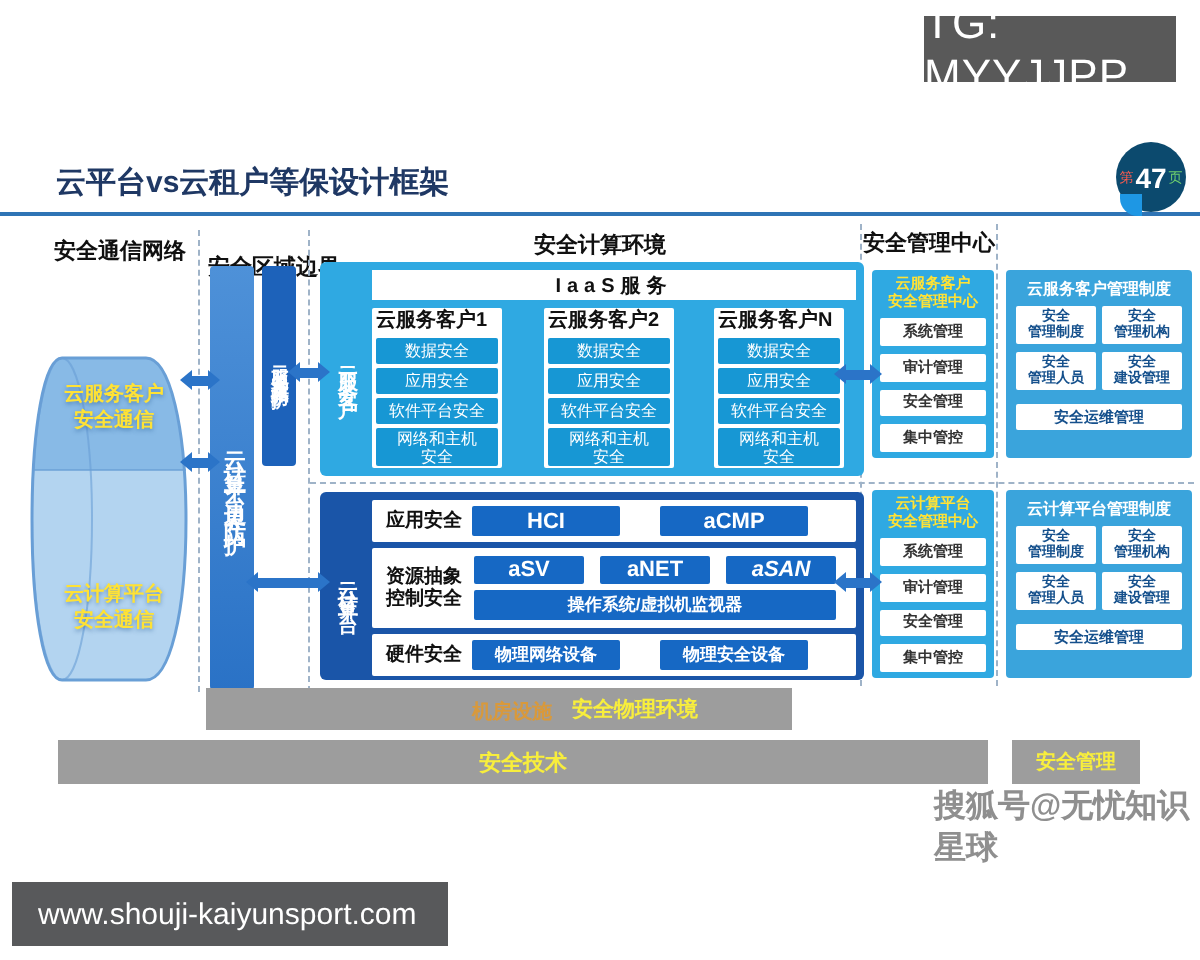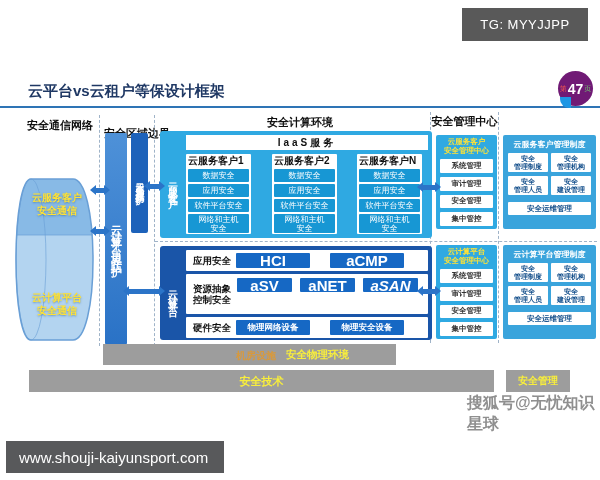--- a/index.html
+++ b/index.html
@@ -4,29 +4,29 @@
 <style>
   html,body{margin:0;padding:0;background:#fff;}
   .page{position:relative;width:600px;height:480px;background:#fff;overflow:hidden;
         font-family:"Liberation Sans","DejaVu Sans",sans-serif;}
   .abs{position:absolute;}
   .flexc{display:flex;align-items:center;justify-content:center;}
   .pre{white-space:pre-line;}
 
   
   .tg-badge{left:462px;top:8px;width:126px;height:33px;background:#595959;color:#fff;
-            font-size:13px;letter-spacing:.5px;}
+            font-size:22px;letter-spacing:.5px;}
   .url-badge{left:6px;top:441px;width:218px;height:32px;background:#58595b;color:#fff;
              font-size:15px;display:flex;align-items:center;padding-left:13px;box-sizing:border-box;}
   .watermark{left:467px;top:393px;color:#8f8f8f;font-size:16px;font-weight:bold;}
 
   
   .slide-title{left:28px;top:82px;font-size:15px;font-weight:bold;color:#1f3864;}
   .title-rule{left:0;top:106px;width:600px;height:2px;background:#2e74b5;}
-  .page-badge{left:558px;top:71px;width:35px;height:35px;background:#701a75;border-radius:50%;z-index:3;}
+  .page-badge{left:558px;top:71px;width:35px;height:35px;background:#0c4a6e;border-radius:50%;z-index:3;}
   .page-badge .tail{position:absolute;left:2px;bottom:-2px;width:11px;height:11px;background:#1e97e4;
                     border-radius:0 0 0 9px;}
   .pb-pre{color:#ff5b4d;font-size:7px;}
   .pb-num{color:#fff;font-size:14px;font-weight:bold;margin:0 1px;}
   .pb-post{color:#6ecf6e;font-size:7px;}
 
   
   .sec-h{font-weight:bold;font-size:11px;color:#101010;text-align:center;}
 
   
@@ -59,21 +59,21 @@
   .cust-item{background:#1797d4;color:#fff;font-size:8px;text-align:center;line-height:9px;
              border-radius:1px;height:13px;flex:none;}
   .cust-item.last{flex:1;height:auto;}
 
   
   .env-bot{left:160px;top:246px;width:272px;height:94px;background:#1a55a8;border-radius:3px;}
   .prow{position:absolute;left:26px;width:242px;background:#fff;border-radius:1px;}
   .prow.r1{top:4px;height:21px;} .prow.r2{top:28px;height:40px;} .prow.r3{top:71px;height:21px;}
   .prow-label{position:absolute;left:2px;top:0;width:48px;height:100%;font-size:9.5px;font-weight:bold;
               color:#111;text-align:center;line-height:11px;display:flex;align-items:center;justify-content:center;}
-  .pbox{position:absolute;background:#1668c4;color:#fff;font-weight:bold;font-size:15px;border-radius:1px;}
+  .pbox{position:absolute;background:#1668c4;color:#fff;font-weight:bold;font-size:11px;border-radius:1px;}
 
   
   .gray-bar{background:#9d9d9d;}
   .phys{left:103px;top:344px;width:293px;height:21px;}
   .phys-fac{position:absolute;left:133px;top:5px;color:#d8993c;font-size:10px;font-weight:bold;}
   .phys-env{position:absolute;left:183px;top:4px;color:#f8ee3c;font-size:10.5px;font-weight:bold;}
   .tech{left:29px;top:370px;width:465px;height:22px;color:#f8ee3c;font-size:11px;font-weight:bold;}
   .mgmtbar{left:506px;top:370px;width:64px;height:22px;color:#f8ee3c;font-size:10px;font-weight:bold;}
 
   
@@ -187,20 +187,21 @@
       <div class="pbox flexc" style="left:50px;top:3px;width:74px;height:15px;">HCI</div>
       <div class="pbox flexc" style="left:144px;top:3px;width:74px;height:15px;">aCMP</div>
     </div>
 
     <div class="prow r2">
       <div class="prow-label pre">资源抽象
 控制安全</div>
       <div class="pbox flexc" style="left:51px;top:4px;width:55px;height:14px;">aSV</div>
       <div class="pbox flexc" style="left:114px;top:4px;width:55px;height:14px;">aNET</div>
       <div class="pbox flexc" style="left:177px;top:4px;width:55px;height:14px;font-style:italic;">aSAN</div>
+      <div class="pbox flexc" style="left:51px;top:21px;width:181px;height:15px;font-size:8.5px;">操作系统/虚拟机监视器</div>
     </div>
 
     <div class="prow r3">
       <div class="prow-label">硬件安全</div>
       <div class="pbox flexc" style="left:50px;top:3px;width:74px;height:15px;font-size:8.5px;">物理网络设备</div>
       <div class="pbox flexc" style="left:144px;top:3px;width:74px;height:15px;font-size:8.5px;">物理安全设备</div>
     </div>
   </div>
 
   <div class="abs mc-panel a">

